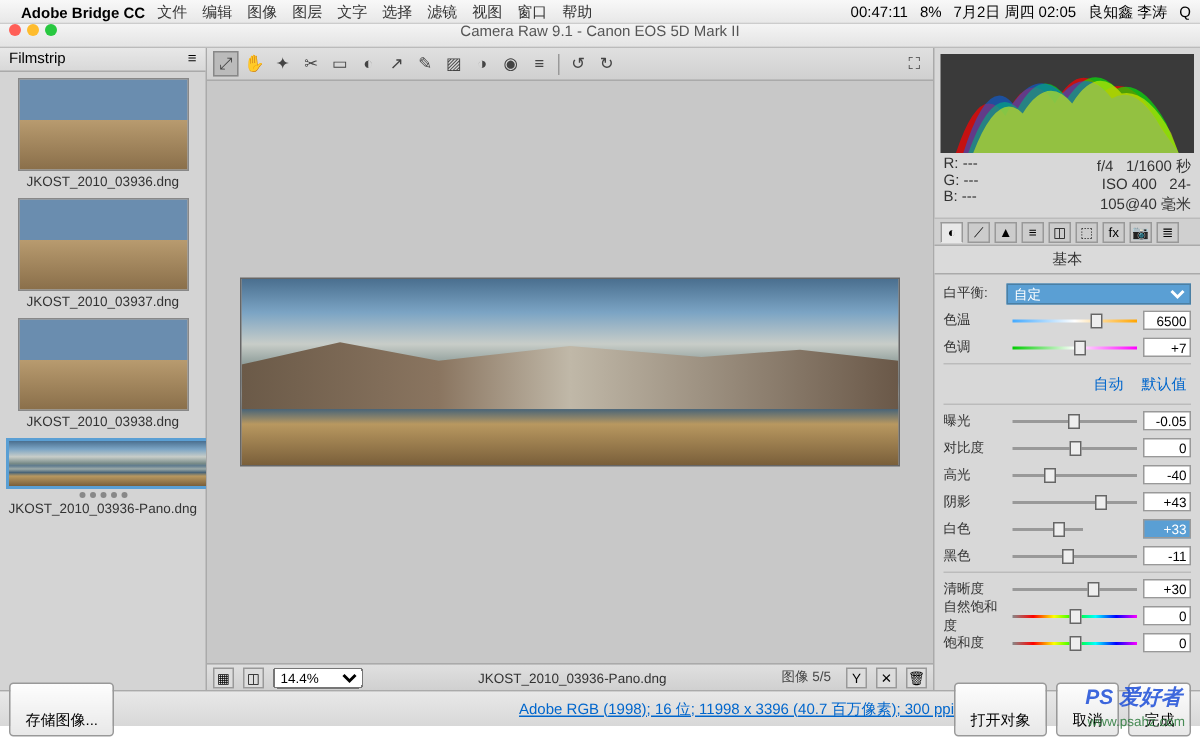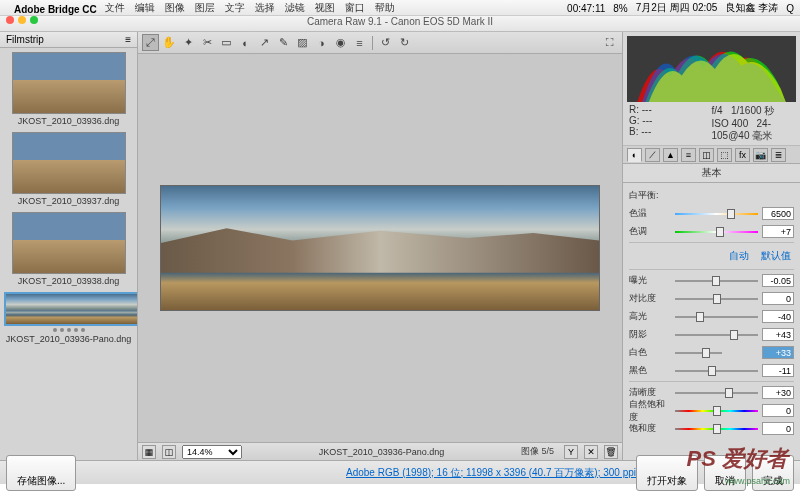--- a/index.html
+++ b/index.html
@@ -60,21 +60,21 @@
 .row .val{width:32px;height:13px;background:#fff;border:1px solid #999;font-size:9px;text-align:right;padding-right:2px;line-height:12px}
 .row.wb select{flex:1;height:14px;font-size:9px;background:#5a9fd4;color:#fff;border:1px solid #4a7fa4}
 .links{display:flex;justify-content:flex-end;gap:12px;padding:3px;font-size:9px}
 .links a{color:#06c}
 .sep-line{height:1px;background:#bbb;margin:3px 0}
 .bottombar{height:24px;background:linear-gradient(#e8e8e8,#d8d8d8);border-top:1px solid #aaa;display:flex;align-items:center;padding:0 6px}
 .bottombar .btn{height:34px;padding:17px 10px;background:linear-gradient(#fdfdfd,#e8e8e8);border:1px solid #999;border-radius:3px;font-size:10px;line-height:15px;cursor:pointer}
 .bottombar .info{flex:1;text-align:right;font-size:9px}
 .bottombar .info a{color:#06c;text-decoration:underline}
 .bottombar .right-btns{display:flex;gap:6px}
-.watermark{position:absolute;right:12px;bottom:26px;font-size:22px;font-weight:bold;color:#7f1d1d;font-style:italic;opacity:.85;pointer-events:none}
+.watermark{position:absolute;right:12px;bottom:26px;font-size:14px;font-weight:bold;color:#1d4ed8;font-style:italic;opacity:.85;pointer-events:none}
 .watermark2{position:absolute;right:10px;bottom:14px;font-size:9px;color:#2a7a3a;opacity:.85}
 </style>
 </head>
 <body>
 
 <div class="menubar">
   <span class="apple"></span>
   <span class="brand">Adobe Bridge CC</span>
   <span class="item">文件</span>
   <span class="item">编辑</span>
@@ -181,40 +181,41 @@
         <path d="M8 40 Q18 8 28 20 Q38 6 48 16 Q58 5 68 18 Q78 12 88 30 L95 40 Z" fill="#06f" opacity=".5"></path>
         <path d="M12 40 Q22 14 32 24 Q42 8 52 20 Q62 4 72 16 Q82 14 92 32 L95 40 Z" fill="#ff0" opacity=".5"></path>
       </svg>
     </div>
     <div class="meta">
       <div class="col">
         <div>R:  ---</div>
         <div>G:  ---</div>
         <div>B:  ---</div>
       </div>
-      <div class="col" style="">
+      <div class="col" style="text-align:right">
         <div><span>f/4</span> &nbsp; <span>1/1600 秒</span></div>
         <div><span>ISO 400</span> &nbsp; <span>24-105@40 毫米</span></div>
       </div>
     </div>
     <div class="tabs">
       <div class="tab active">◐</div>
       <div class="tab">⟋</div>
       <div class="tab">▲</div>
       <div class="tab">≡</div>
       <div class="tab">◫</div>
       <div class="tab">⬚</div>
       <div class="tab">fx</div>
       <div class="tab">📷</div>
       <div class="tab">≣</div>
     </div>
     <div class="panel-title">基本</div>
     <div class="adjustments">
       <div class="row wb">
           <label>白平衡:</label>
+          <select><option>自定</option></select>
         </div>
       <div id="sliders">
           <div class="row">
             <label>色温</label>
             <div class="slider">
               <div class="track temp"></div>
               <div class="thumb-s" style="left:68%"></div>
             </div>
             <div class="val" style="">6500</div>
           </div>

